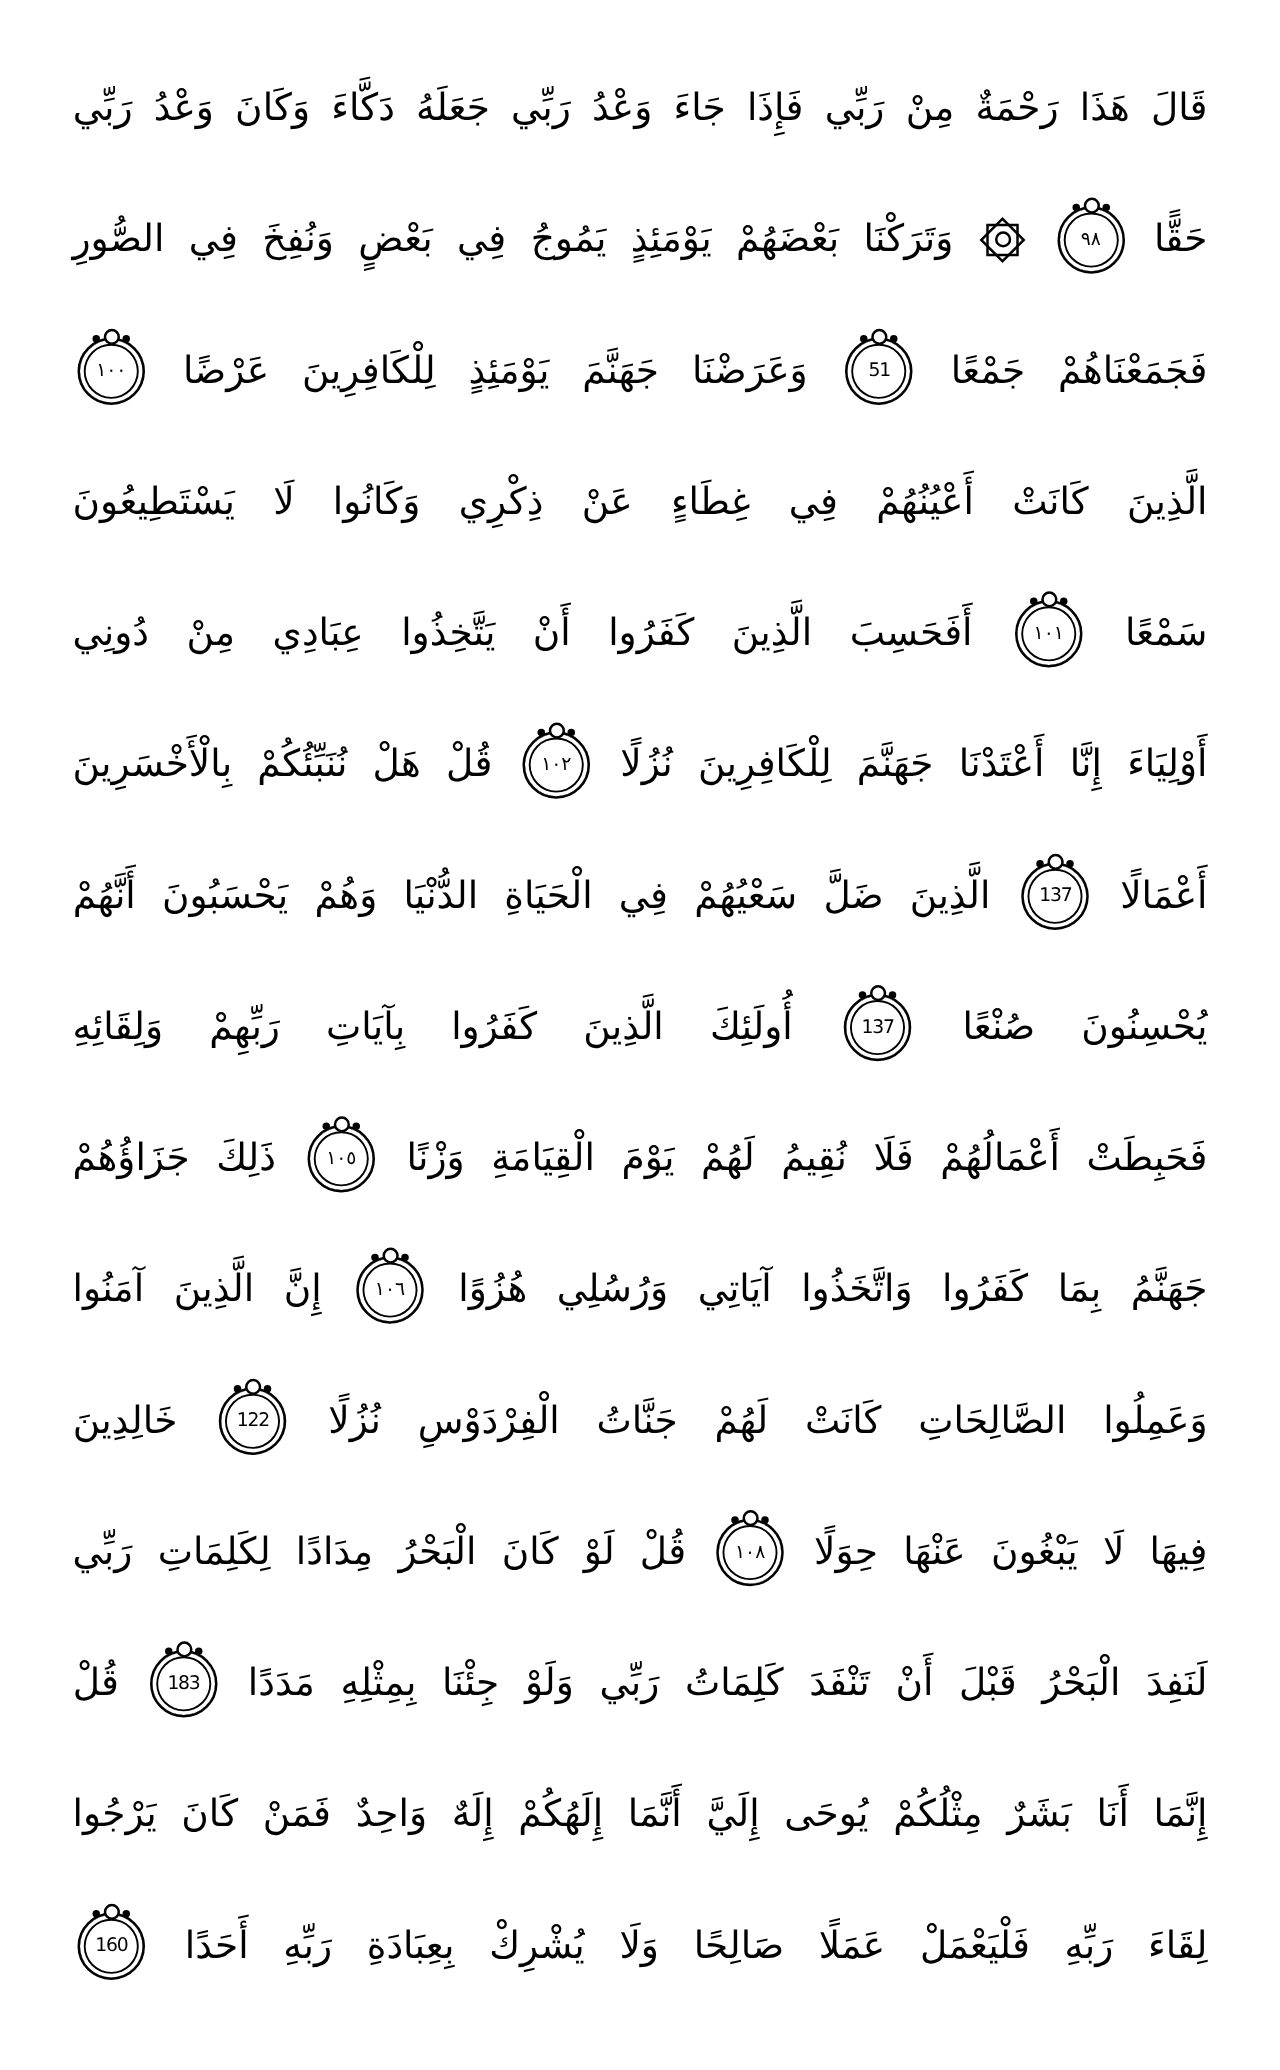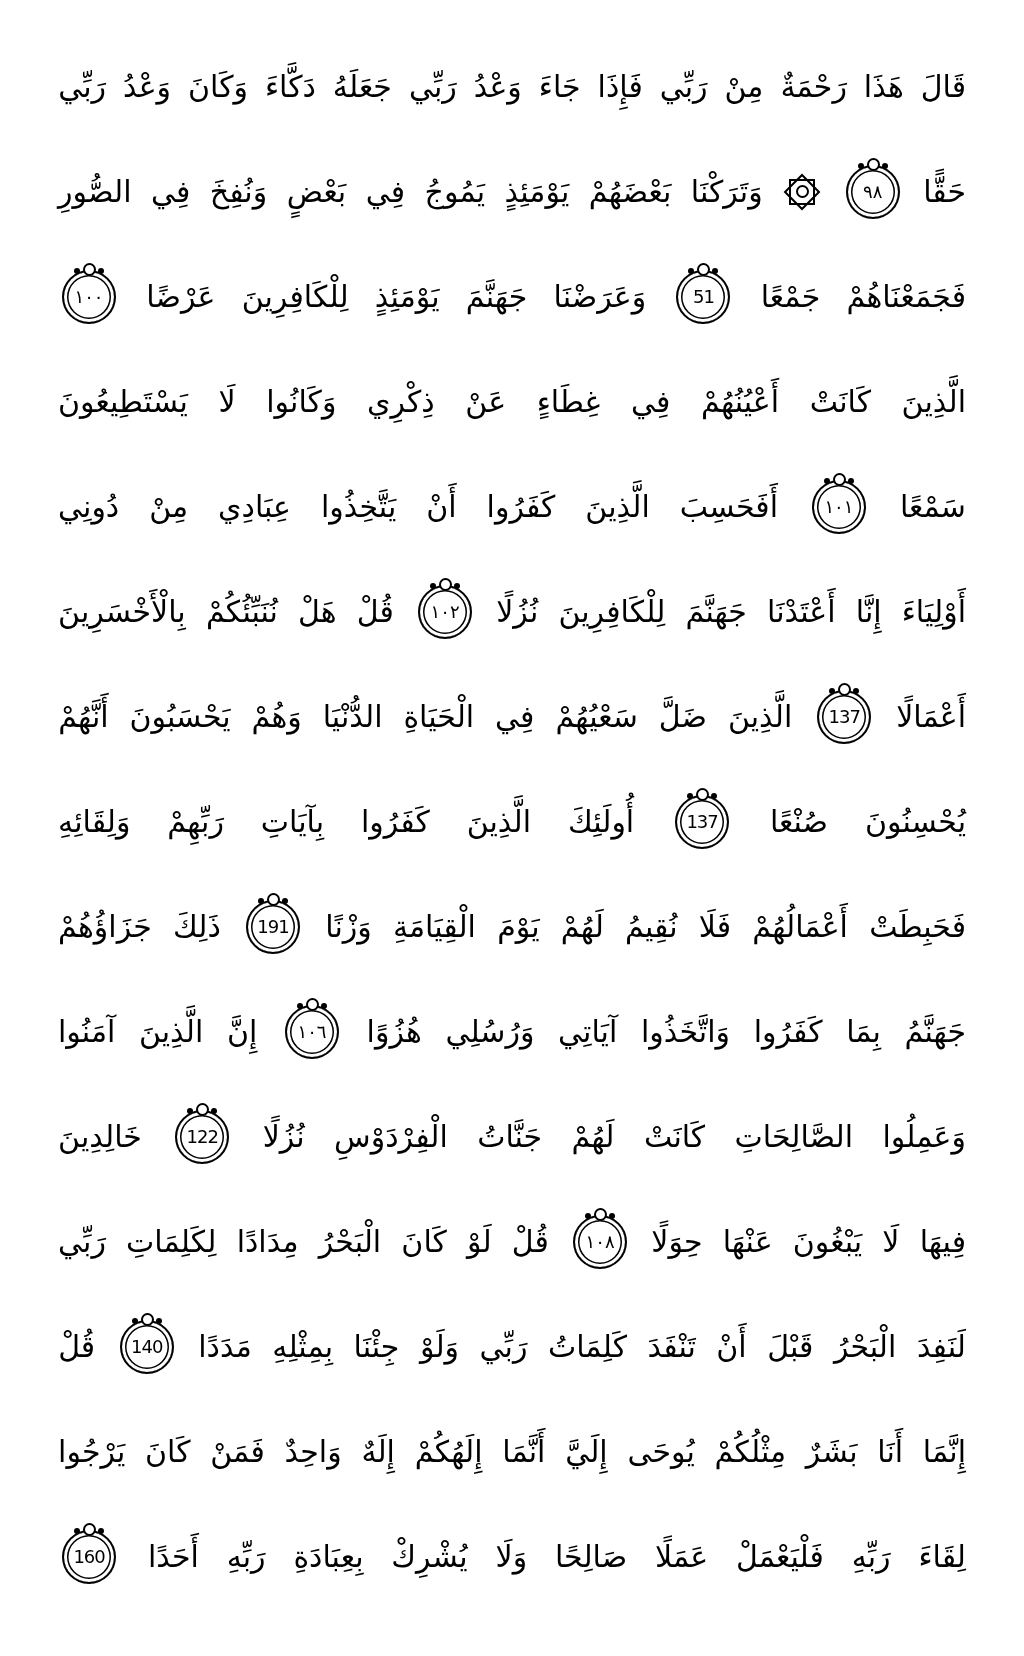--- a/index.html
+++ b/index.html
@@ -31,21 +31,21 @@
   }
   .ayah::before{
     content:'';position:absolute;top:-9px;left:50%;margin-left:-6px;
     width:9px;height:9px;border:2px solid #000;border-radius:50%;background:#fff;
   }
   .ayah::after{
     content:'';position:absolute;top:-4px;left:50%;margin-left:9px;
     width:6px;height:6px;border-radius:50%;background:#000;
     box-shadow:-24px 0 0 #000;
   }
-  .ayah b{font-weight:normal;font-size:18px;line-height:1;letter-spacing:-1px;}
+  .ayah b{font-weight:normal;font-size:15px;line-height:1;letter-spacing:-1px;}
   
   .hizb{position:relative;flex:none;width:36px;height:36px;margin:0 2px;}
   .hizb i{position:absolute;inset:5px;border:2px solid #000;background:transparent;display:block;}
   .hizb i.b{transform:rotate(45deg);}
   .hizb u{
     position:absolute;left:50%;top:50%;width:9px;height:9px;margin:-6.5px 0 0 -6.5px;
     border:2px solid #000;border-radius:50%;display:block;text-decoration:none;background:#fff;
   }
 </style>
 </head>
@@ -175,21 +175,21 @@
     <div class="line">
       <span class="w">فَحَبِطَتْ</span>
       <span class="w">أَعْمَالُهُمْ</span>
       <span class="w">فَلَا</span>
       <span class="w">نُقِيمُ</span>
       <span class="w">لَهُمْ</span>
       <span class="w">يَوْمَ</span>
       <span class="w">الْقِيَامَةِ</span>
       <span class="w">وَزْنًا</span>
       <span class="ayah">
-        <b class="n">191</b>
+        <b class="n">١٠٥</b>
       </span>
       <span class="w">ذَلِكَ</span>
       <span class="w">جَزَاؤُهُمْ</span>
     </div>
     <div class="line">
       <span class="w">جَهَنَّمُ</span>
       <span class="w">بِمَا</span>
       <span class="w">كَفَرُوا</span>
       <span class="w">وَاتَّخَذُوا</span>
       <span class="w">آيَاتِي</span>
@@ -238,21 +238,21 @@
       <span class="w">قَبْلَ</span>
       <span class="w">أَنْ</span>
       <span class="w">تَنْفَدَ</span>
       <span class="w">كَلِمَاتُ</span>
       <span class="w">رَبِّي</span>
       <span class="w">وَلَوْ</span>
       <span class="w">جِئْنَا</span>
       <span class="w">بِمِثْلِهِ</span>
       <span class="w">مَدَدًا</span>
       <span class="ayah">
-        <b class="n">140</b>
+        <b class="n">183</b>
       </span>
       <span class="w">قُلْ</span>
     </div>
     <div class="line">
       <span class="w">إِنَّمَا</span>
       <span class="w">أَنَا</span>
       <span class="w">بَشَرٌ</span>
       <span class="w">مِثْلُكُمْ</span>
       <span class="w">يُوحَى</span>
       <span class="w">إِلَيَّ</span>

